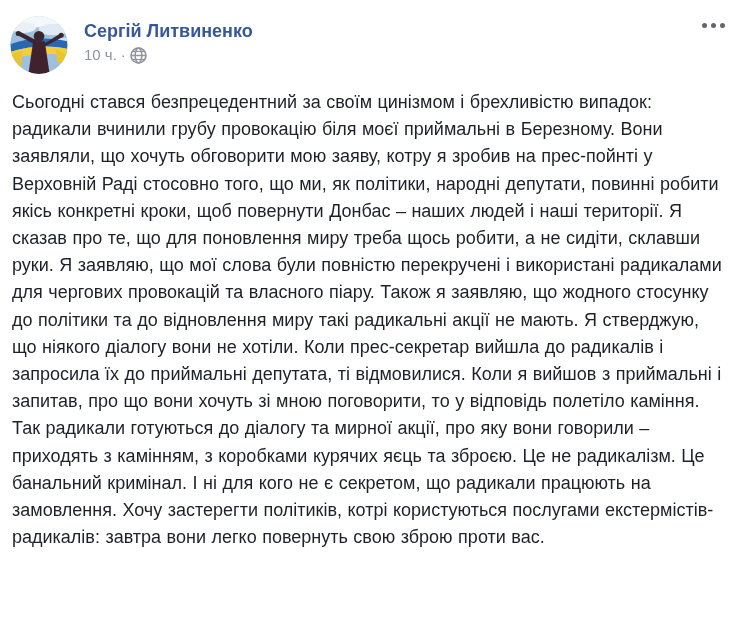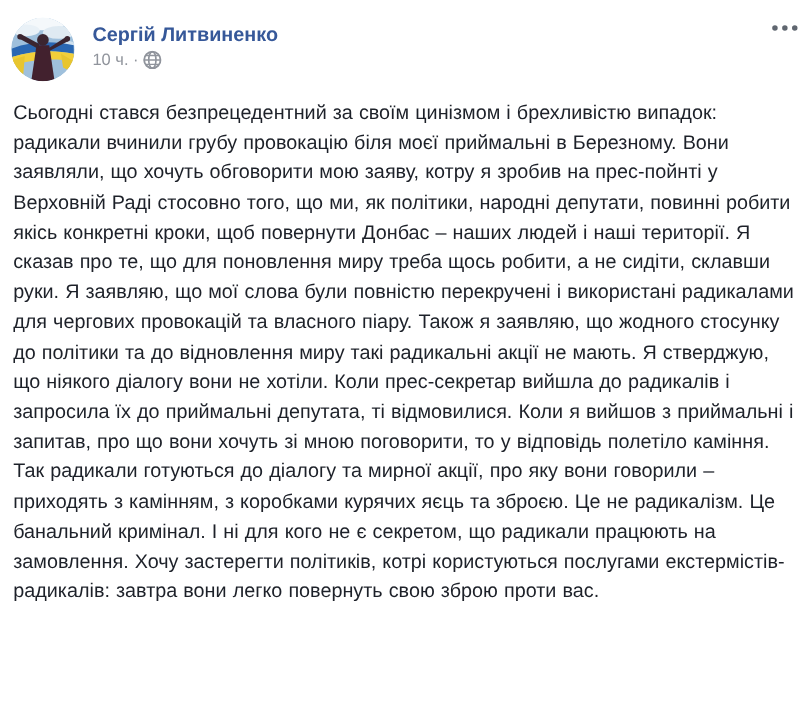--- a/index.html
+++ b/index.html
@@ -42,21 +42,21 @@
     font-weight: 700;
     color: #365899;
     text-decoration: none;
     line-height: 22px;
     display: inline-block;
     cursor: pointer;
   }
   .meta {
     margin-top: 4px;
     display: flex;
-    align-items: flex-start;
+    align-items: center;
     gap: 4px;
     font-size: 15px;
     color: #90949c;
     line-height: 18px;
   }
   .meta .timestamp { cursor: pointer; }
   .globe { display: inline-flex; align-items: center; }
   .globe svg { display: block; }
   .options-btn {
     position: absolute;

